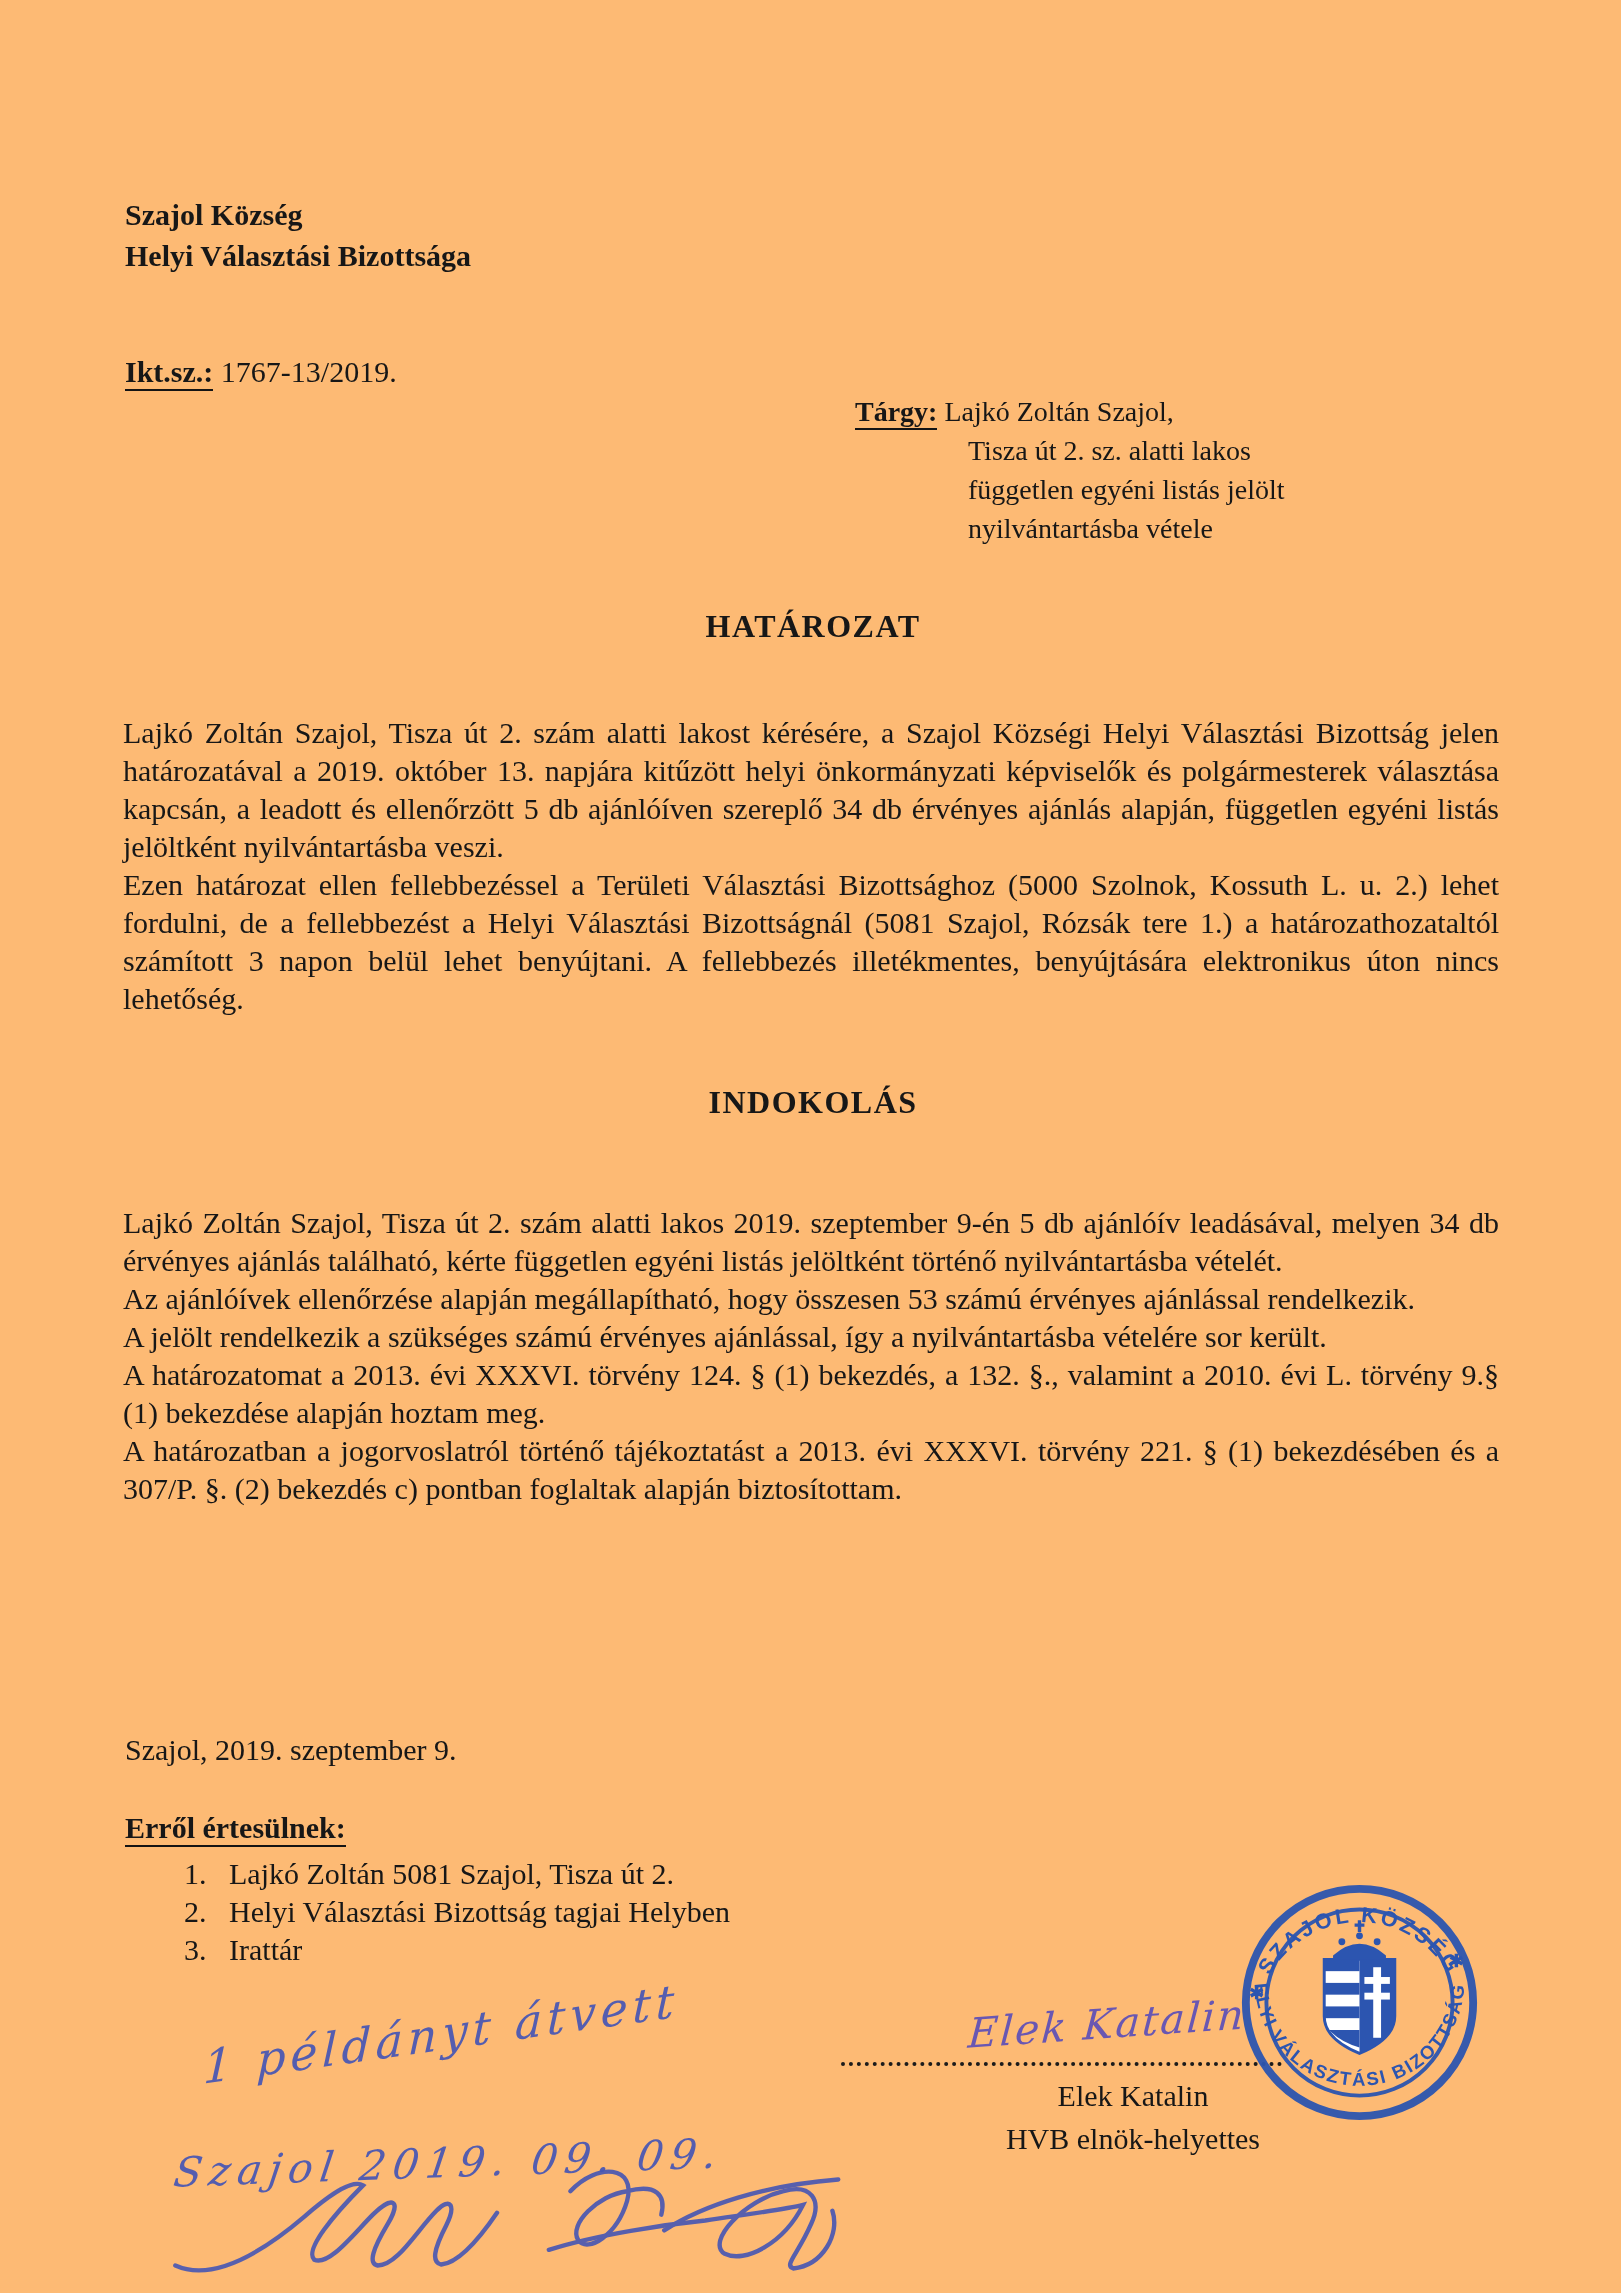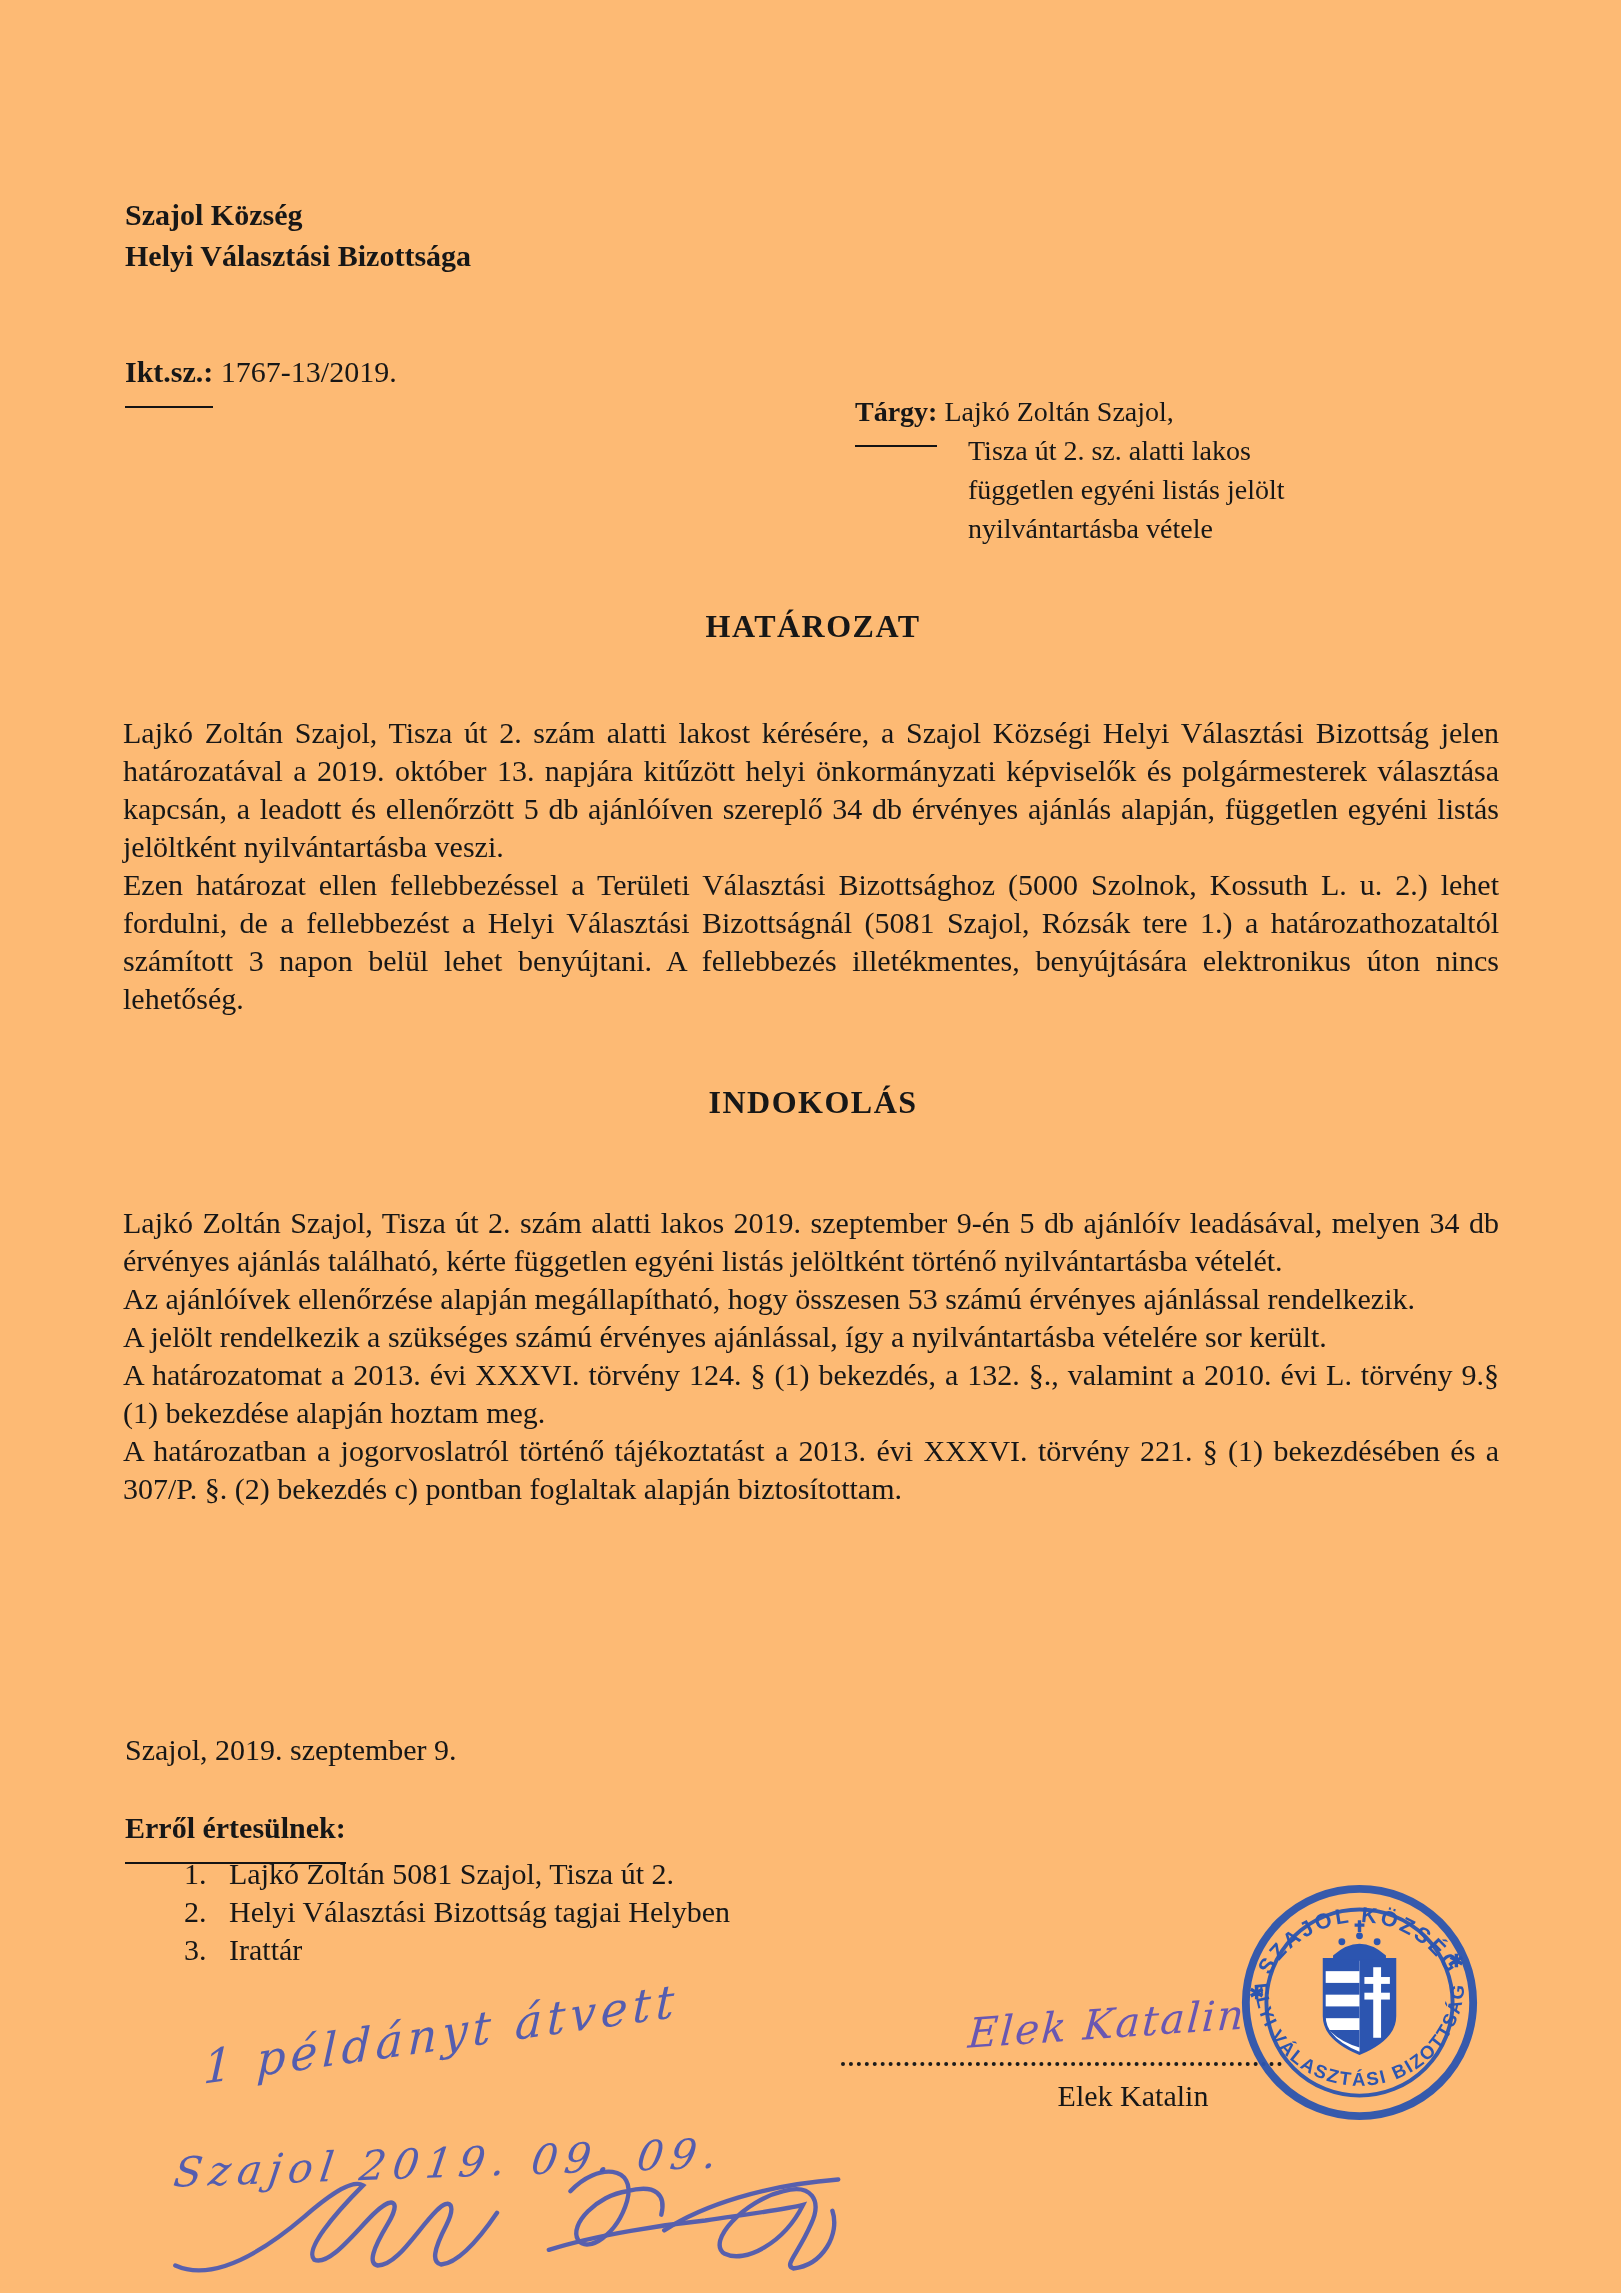--- a/index.html
+++ b/index.html
@@ -4,21 +4,21 @@
 <style>
   html,body { margin:0; padding:0; background:#e8e8e8; }
   .page {
     position:relative; width:1621px; height:2294px; background:#fdba74;
     margin:0 auto; overflow:hidden;
     font-family:"Liberation Serif", serif; color:#171717;
   }
   .abs { position:absolute; }
   .sender { left:125px; top:194px; font-weight:bold; font-size:30px; line-height:41px; }
   .u3 { border-bottom:2.9px solid #141414; padding-bottom:2px; display:inline-block; }
-  .bu { font-weight:bold; border-bottom:2.9px solid #141414; padding-bottom:18px; }
+  .bu { font-weight:bold; border-bottom:2.9px solid #141414; padding-bottom:1px; }
   .ikt { left:125px; top:355px; font-size:30px; }
   .targy { left:855px; top:392px; font-size:28px; line-height:39px; width:470px; }
   .targy .cont { padding-left:113px; }
   .heading {
     left:125px; width:1376px; text-align:center; font-weight:bold;
     font-size:32px; letter-spacing:1.5px;
   }
   .bodyblock { left:123px; width:1376px; font-size:30px; line-height:38px; }
   .bodyblock p { margin:0; text-align:justify; }
   .dateline { left:125px; top:1733px; font-size:30px; }
@@ -119,20 +119,21 @@
       <path d="M402,96 C452,80 522,70 562,66 C602,60 642,55 662,50 C642,90 602,110 582,100 C562,88 602,45 642,36 C670,28 682,45 670,70 C657,100 642,112 652,115 C682,112 700,80 692,56"></path>
       <path d="M520,76 C560,50 622,30 698,24"></path>
     </g>
   </svg>
 
   <div class="abs hand hw-sig">Elek Katalin</div>
   <div class="abs dotline"></div>
 
   <div class="abs sigblock">
     <div>Elek Katalin</div>
+    <div>HVB elnök-helyettes</div>
   </div>
 
   <svg class="abs stamp" width="243" height="243" viewBox="-124 -124 248 248">
     <g stroke="#2c55b0" fill="none" opacity="0.95">
       <circle r="116" stroke-width="8"></circle>
       <circle r="95" stroke-width="4"></circle>
     </g>
     <defs>
       <path id="arcTop" d="M -104,22 A 104 104 0 1 1 104,22"></path>
       <path id="arcBot" d="M -107,-22 A 107 107 0 1 0 107,-22"></path>

